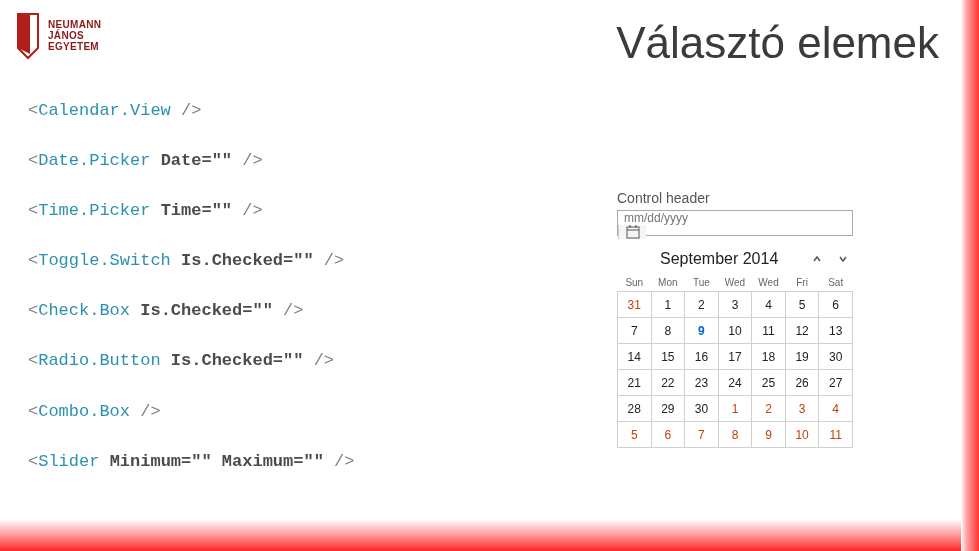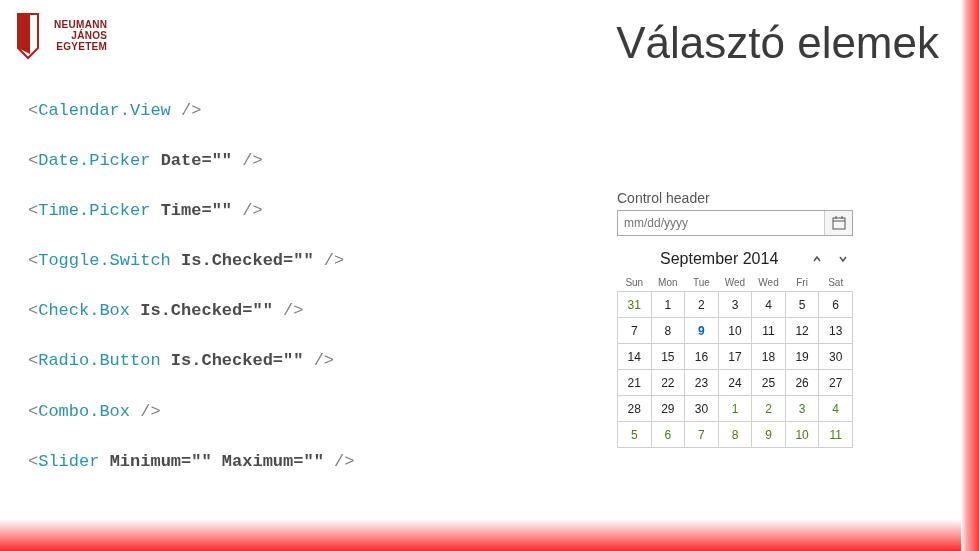--- a/index.html
+++ b/index.html
@@ -13,21 +13,21 @@
   }
   .right-edge {
     position: absolute;
     right: 0; top: 0;
     width: 18px; height: 551px;
     background: linear-gradient(to right, rgba(255,0,0,0) 0%, rgba(255,0,0,0.35) 30%, rgba(255,0,0,0.8) 100%);
   }
   .logo {
     position: absolute;
     left: 14px; top: 10px;
-    display: flex; align-items: center; gap: 6px; text-align: right;
+    display: flex; align-items: center; 
   }
   .logo-mark {
     width: 34px; height: 50px; position: relative;
   }
   .logo-mark svg { display: block; }
   .logo-text {
     font-size: 10px;
     font-weight: 800;
     color: #8a1a17;
     line-height: 1.1;
@@ -70,20 +70,21 @@
     font-size: 14px;
     color: #555;
     margin-bottom: 4px;
   }
   .date-input-row {
     display: flex;
     border: 1px solid #aaa;
     height: 26px;
     align-items: stretch;
     margin-bottom: 10px;
+    flex-direction: column;
   }
   .date-input-field {
     flex: 1;
     border: none;
     padding: 0 6px;
     font-size: 12px;
     color: #888;
     outline: none;
   }
   .date-icon {
@@ -124,21 +125,21 @@
     font-size: 10px;
     text-align: center;
   }
   table.cal td {
     border: 1px solid #d0d0d0;
     text-align: center;
     height: 26px;
     width: 14.28%;
     color: #222;
   }
-  table.cal td.other { color: #4d7c0f; }
+  table.cal td.other { color: #c2410c; }
   table.cal td.today { color: #0066cc; font-weight: 600; }
   .bottom-gradient {
     position: absolute;
     left: 0; right: 18px; bottom: 0;
     height: 32px;
     background: linear-gradient(to bottom, rgba(255,0,0,0) 0%, rgba(255,0,0,0.4) 50%, rgba(255,0,0,0.85) 100%);
   }
 </style>
 </head>
 <body>

